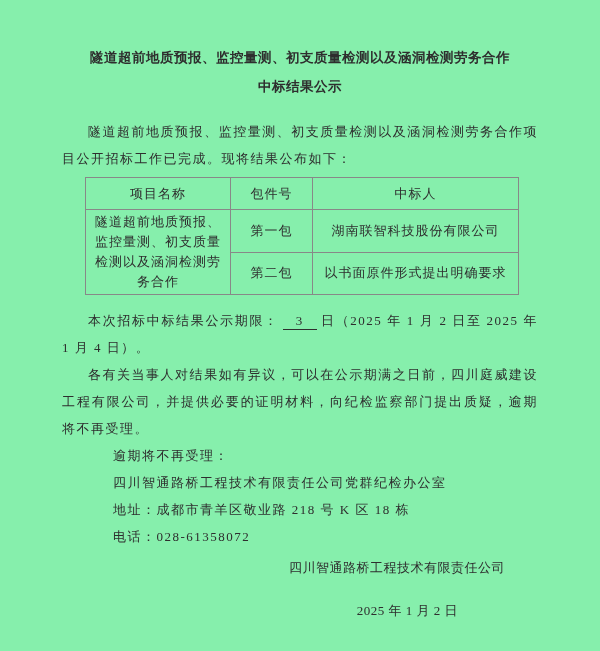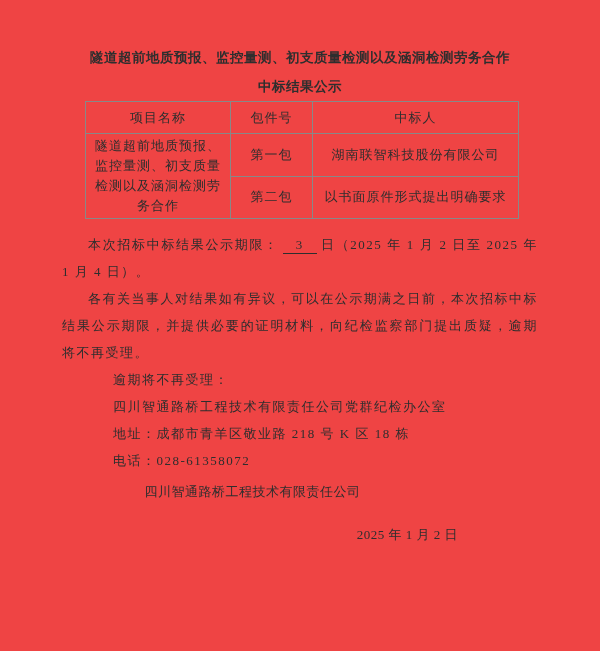--- a/index.html
+++ b/index.html
@@ -2,21 +2,21 @@
 <html><head>
 <meta charset="utf-8">
 <style>
   * { box-sizing: border-box; }
   html, body { margin: 0; padding: 0; background: #ffffff; }
   .page {
     position: relative;
     width: 600px;
     height: 651px;
     margin: 0 auto;
-    background: #ef4444;
+    background: #86efac;
     color: #2e2e2e;
     font-family: "Liberation Serif", "DejaVu Serif", serif;
     overflow: hidden;
   }
   .doc-title {
     text-align: center;
     font-weight: bold;
     font-size: 13.5px;
     letter-spacing: 0.5px;
     line-height: 18px;
@@ -63,41 +63,42 @@
     line-height: 17px;
   }
   .contact {
     margin: 0 62px 0 113px;
     font-size: 13px;
     letter-spacing: 1.5px;
     line-height: 27px;
   }
   .signature-company {
     margin: 4px 95px 0 0;
-    text-align: center;
+    text-align: right;
     font-size: 13px;
     letter-spacing: 0.5px;
     line-height: 27px;
   }
   .signature-date {
     margin: 16px 142px 0 0;
     text-align: right;
     font-size: 13px;
     letter-spacing: 0.5px;
     line-height: 27px;
   }
 </style>
 </head>
 <body>
 
 <div class="page">
 
   <div class="doc-title line1">隧道超前地质预报、监控量测、初支质量检测以及涵洞检测劳务合作</div>
   <div class="doc-title line2">中标结果公示</div>
 
+  <p class="para intro">隧道超前地质预报、监控量测、初支质量检测以及涵洞检测劳务合作项目公开招标工作已完成。现将结果公布如下：</p>
 
   <table class="result-table">
     <colgroup>
       <col style="width:145px">
       <col style="width:82px">
       <col style="width:206px">
     </colgroup>
     <thead>
       <tr>
         <th>项目名称</th>
@@ -113,21 +114,21 @@
       </tr>
       <tr>
         <td>第二包</td>
         <td>以书面原件形式提出明确要求</td>
       </tr>
     </tbody>
   </table>
 
   <p class="para period"><span>本次招标中标结果公示期限：</span><span class="days-underline">3</span><span>日（2025 年 1 月 2 日至 2025 年 1 月 4 日）。</span></p>
 
-  <p class="para">各有关当事人对结果如有异议，可以在公示期满之日前，本次招标中标结果公示期限，并提供必要的证明材料，向纪检监察部门提出质疑，逾期将不再受理。</p>
+  <p class="para">各有关当事人对结果如有异议，可以在公示期满之日前，四川庭威建设工程有限公司，并提供必要的证明材料，向纪检监察部门提出质疑，逾期将不再受理。</p>
 
   <div class="contact">
     <div>逾期将不再受理：</div>
     <div>四川智通路桥工程技术有限责任公司党群纪检办公室</div>
     <div>地址：成都市青羊区敬业路 218 号 K 区 18 栋</div>
     <div>电话：028-61358072</div>
   </div>
 
   <div class="signature-company">四川智通路桥工程技术有限责任公司</div>
   <div class="signature-date">2025 年 1 月 2 日</div>

